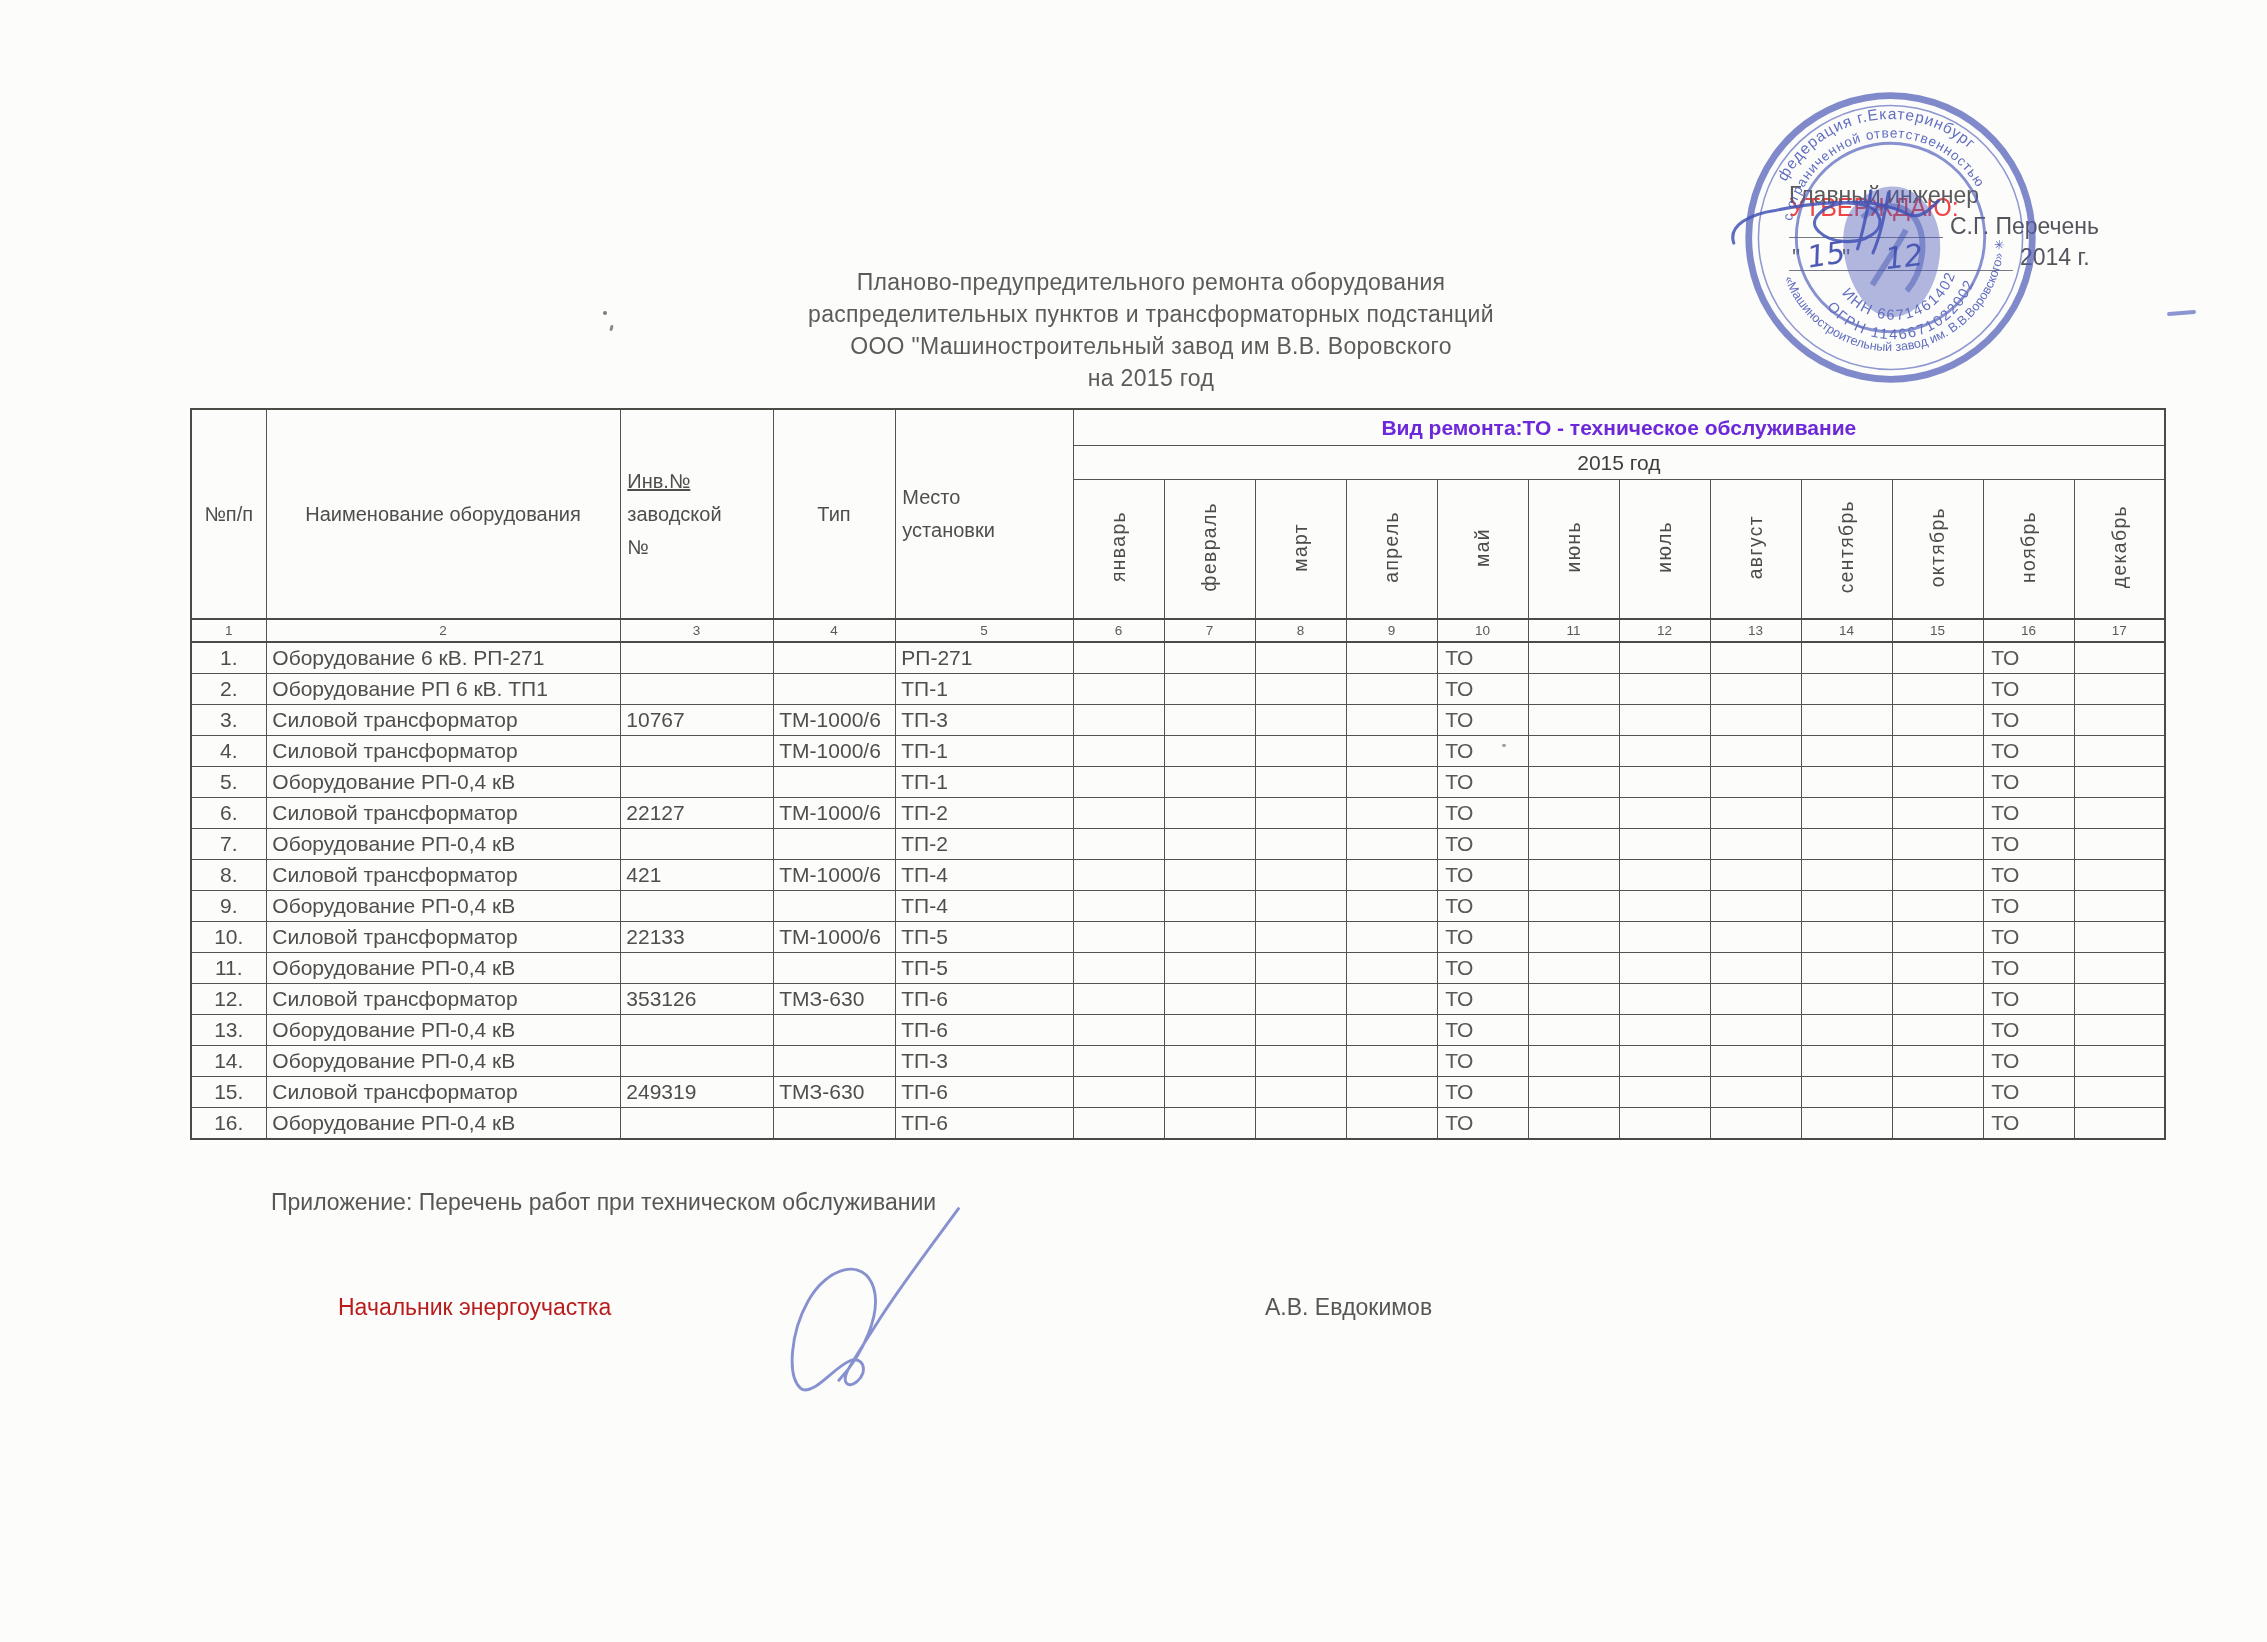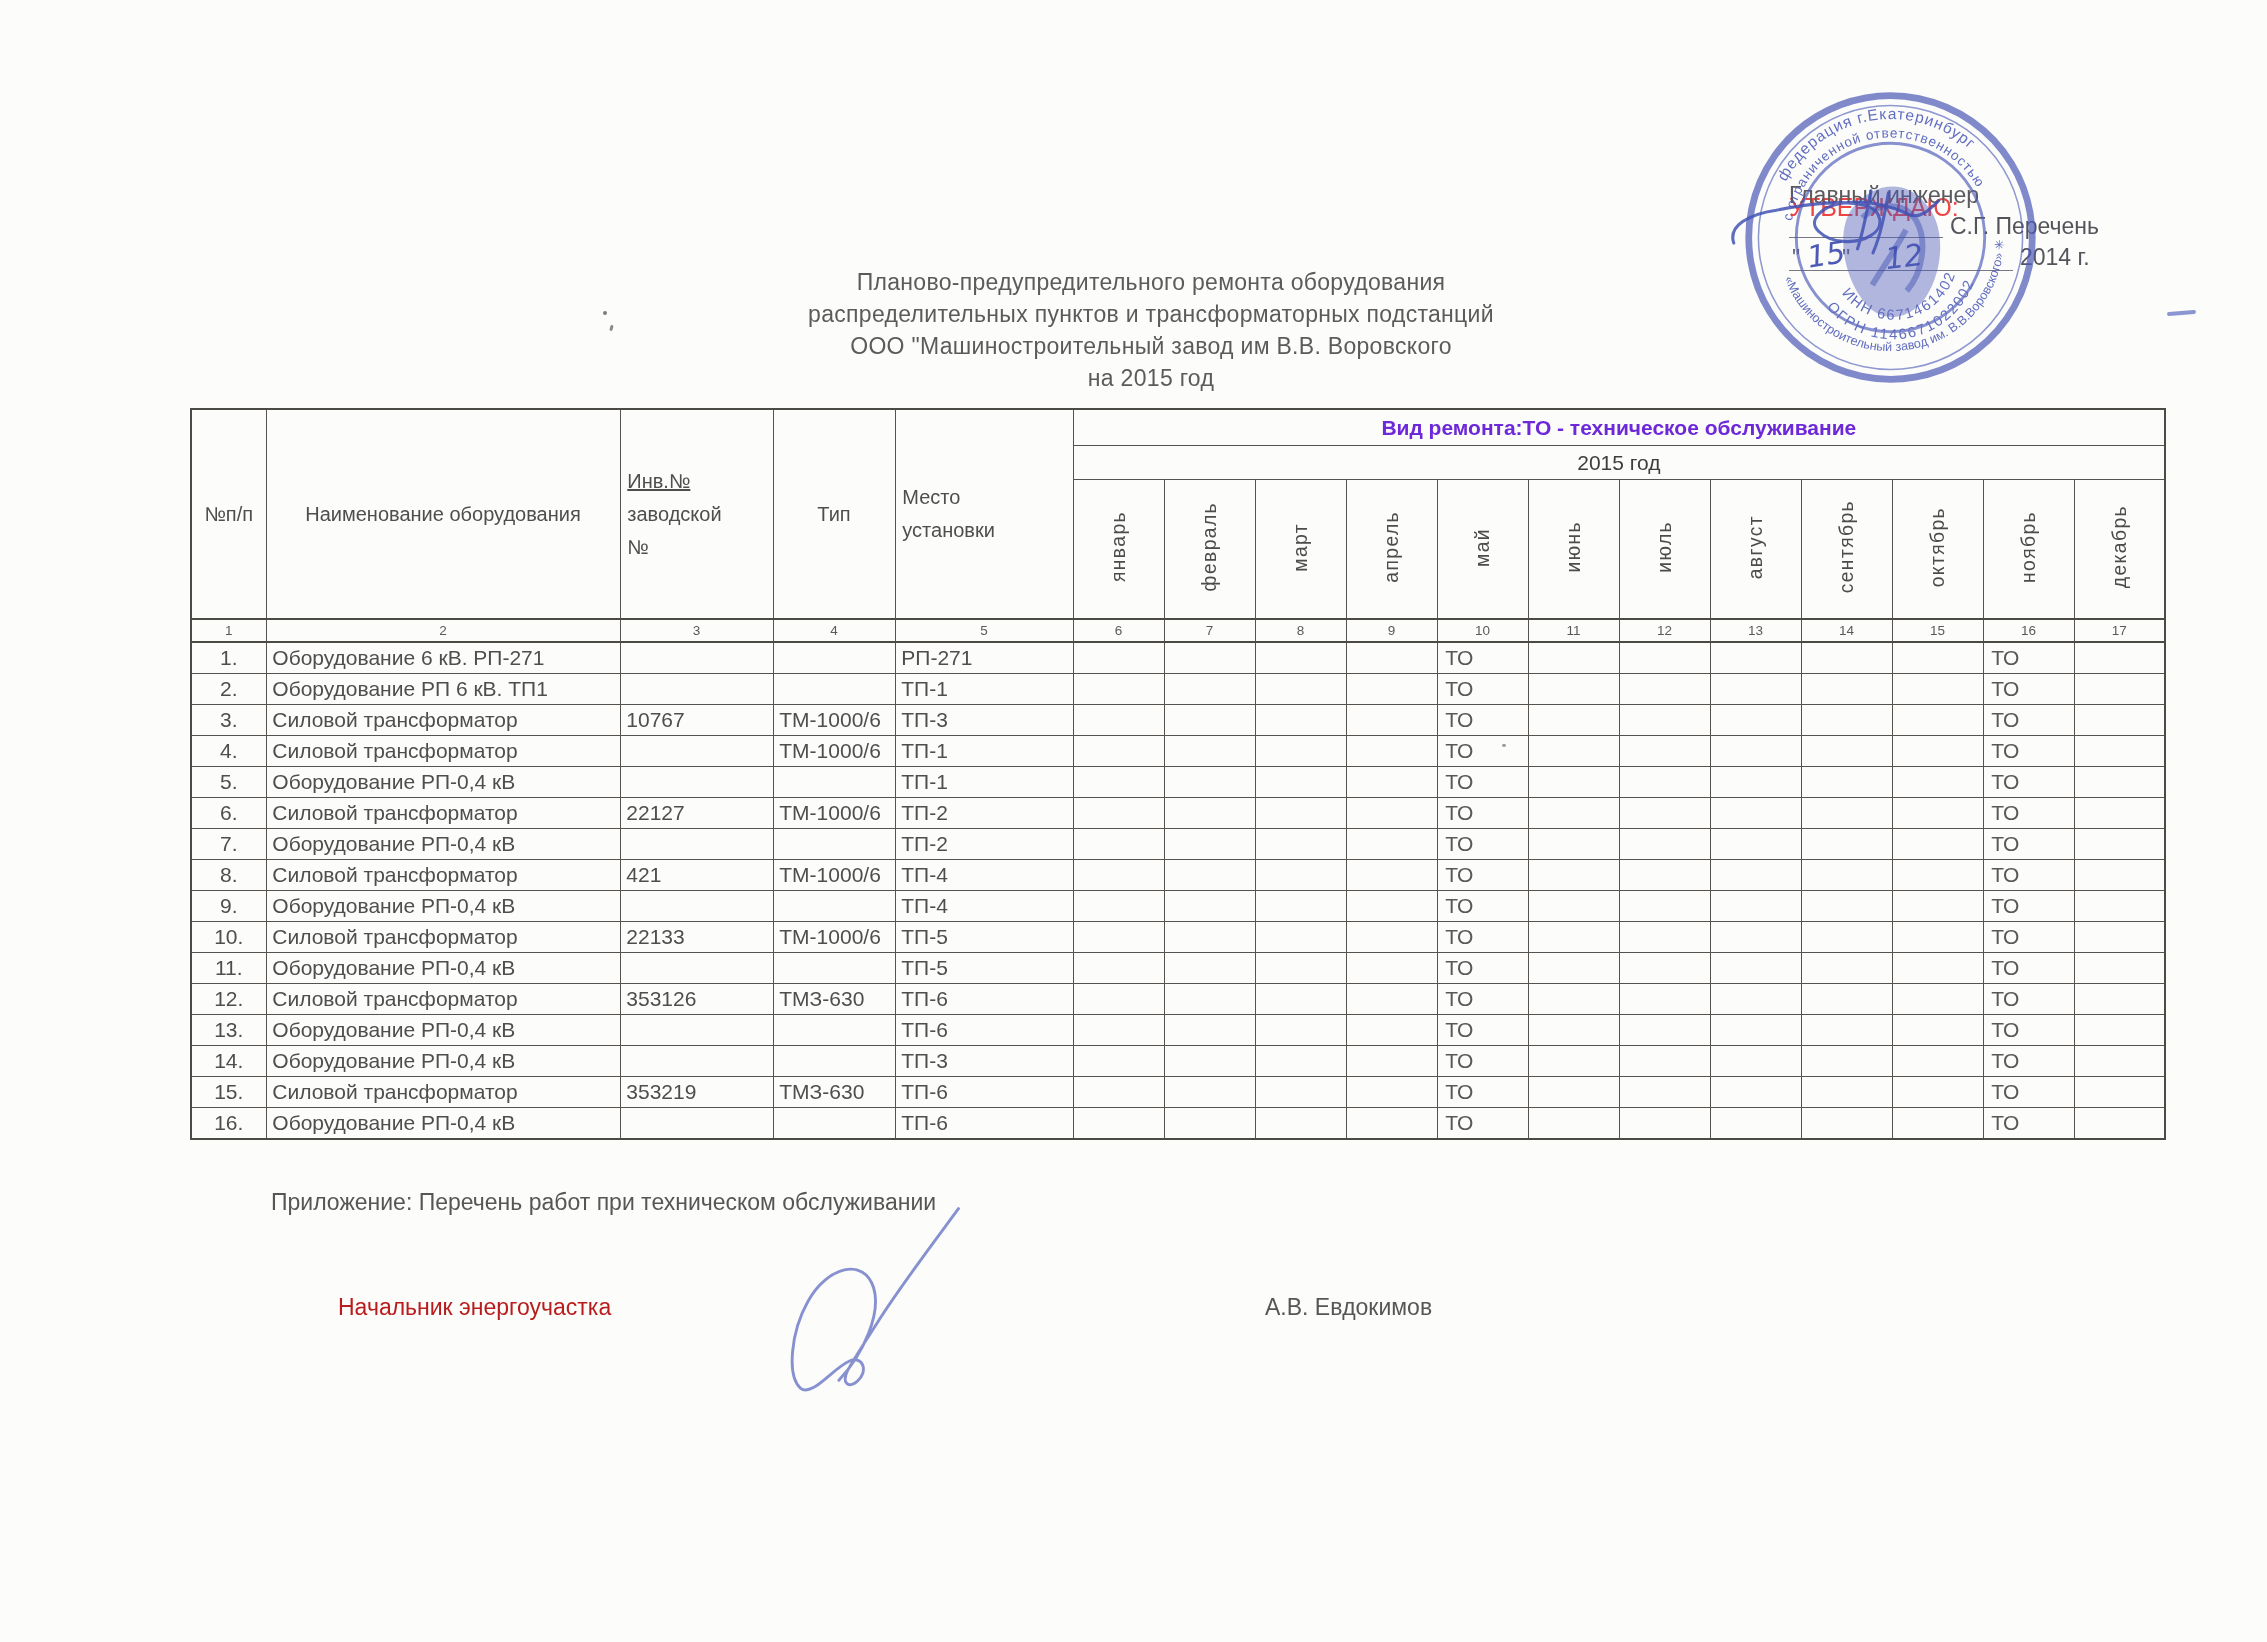--- a/index.html
+++ b/index.html
@@ -477,21 +477,21 @@
         <td class="c-month"></td>
         <td class="c-month"></td>
         <td class="c-month"></td>
         <td class="c-month"></td>
         <td class="c-month">ТО</td>
         <td class="c-month"></td>
       </tr>
       <tr>
         <td class="c-num">15.</td>
         <td class="c-name">Силовой трансформатор</td>
-        <td class="c-inv">353219</td>
+        <td class="c-inv">249319</td>
         <td class="c-type">ТМЗ-630</td>
         <td class="c-place">ТП-6</td>
         <td class="c-month"></td>
         <td class="c-month"></td>
         <td class="c-month"></td>
         <td class="c-month"></td>
         <td class="c-month">ТО</td>
         <td class="c-month"></td>
         <td class="c-month"></td>
         <td class="c-month"></td>

